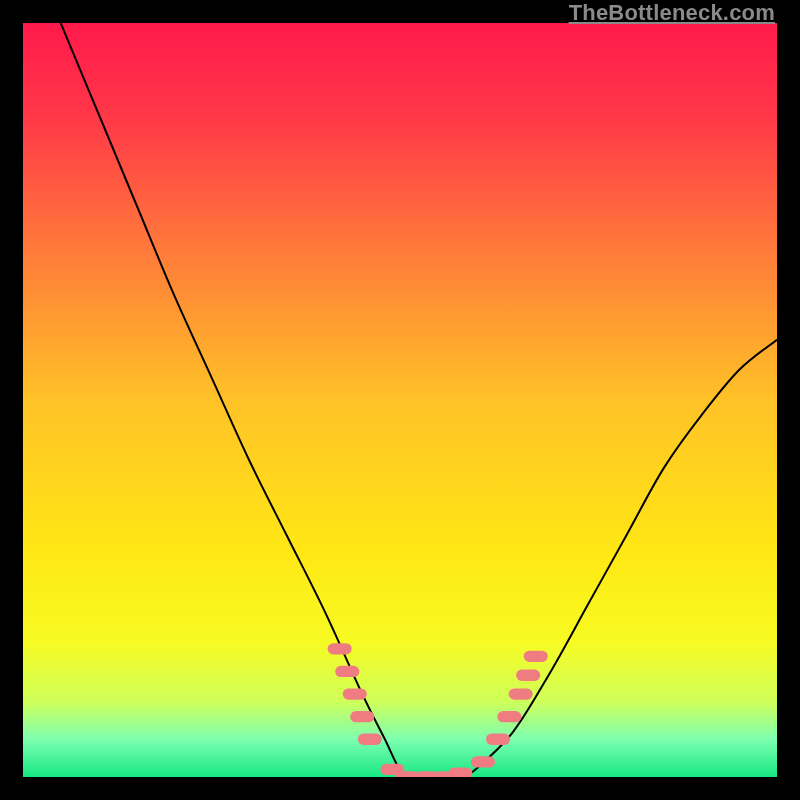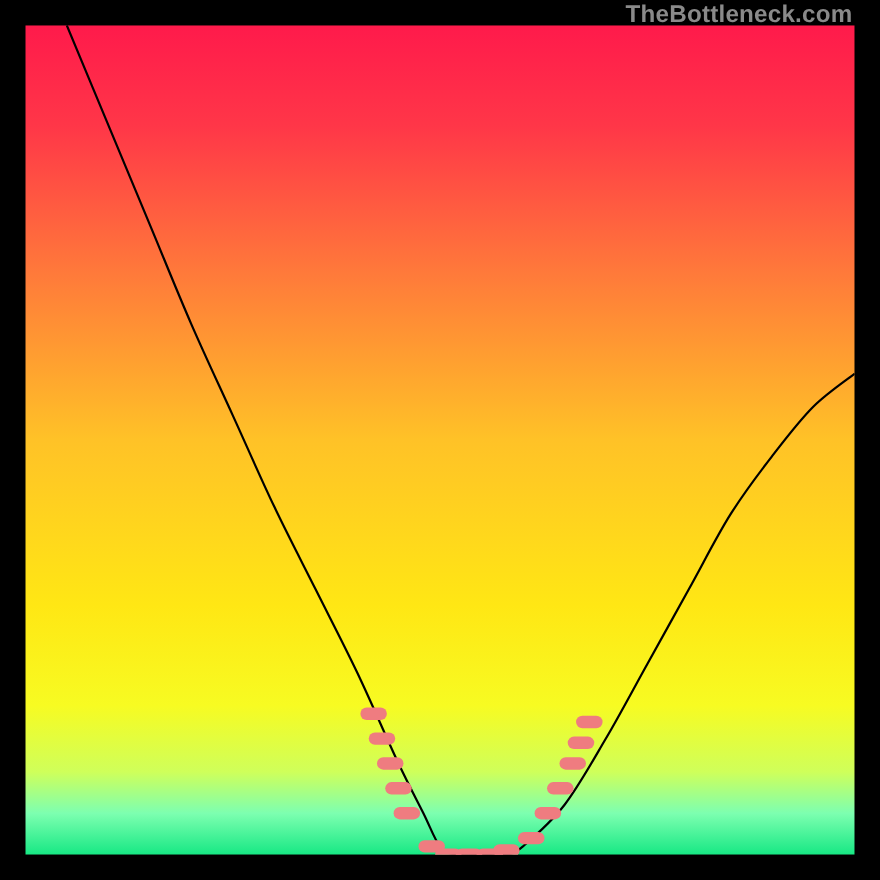--- a/index.html
+++ b/index.html
@@ -27,20 +27,21 @@
   }
   .watermark {
     position: absolute;
     top: 0px;
     right: 25px;
     font-family: Arial, Helvetica, sans-serif;
     font-size: 22px;
     font-weight: 600;
     color: #8a8a8a;
     letter-spacing: 0.2px;
+    text-decoration: underline;
   }
 </style>
 </head>
 <body>
 
 <div class="frame">
   <svg class="plot" viewBox="0 0 754 754" preserveAspectRatio="none">
     <defs>
       <linearGradient id="bg" x1="0" y1="0" x2="0" y2="1">
           <stop offset="0.0%" stop-color="#ff1a4b"></stop>

